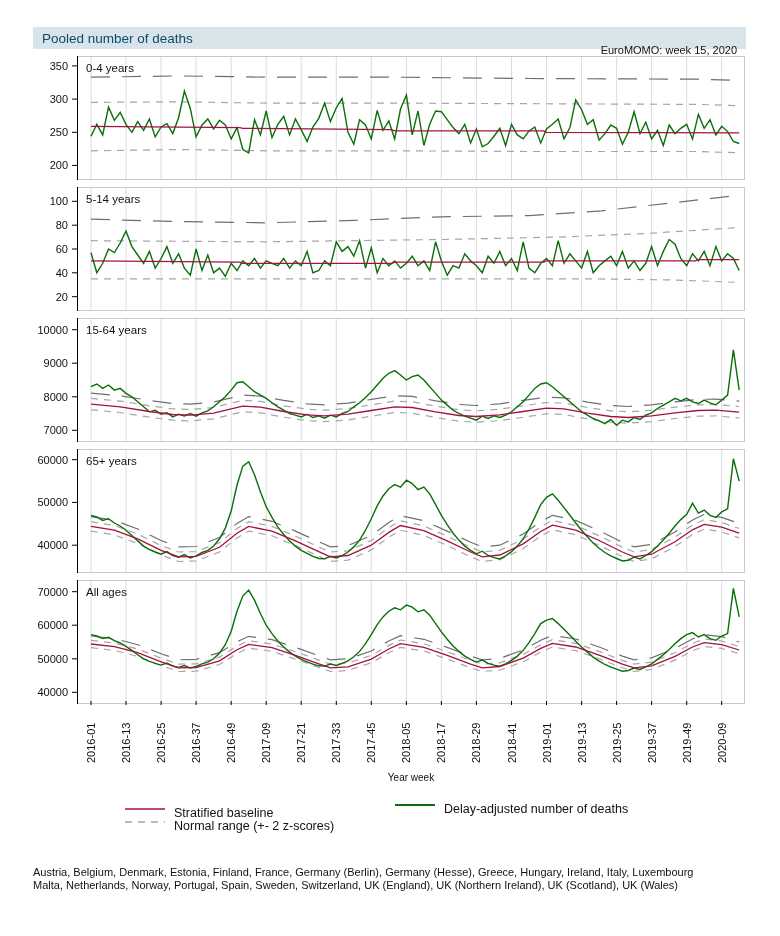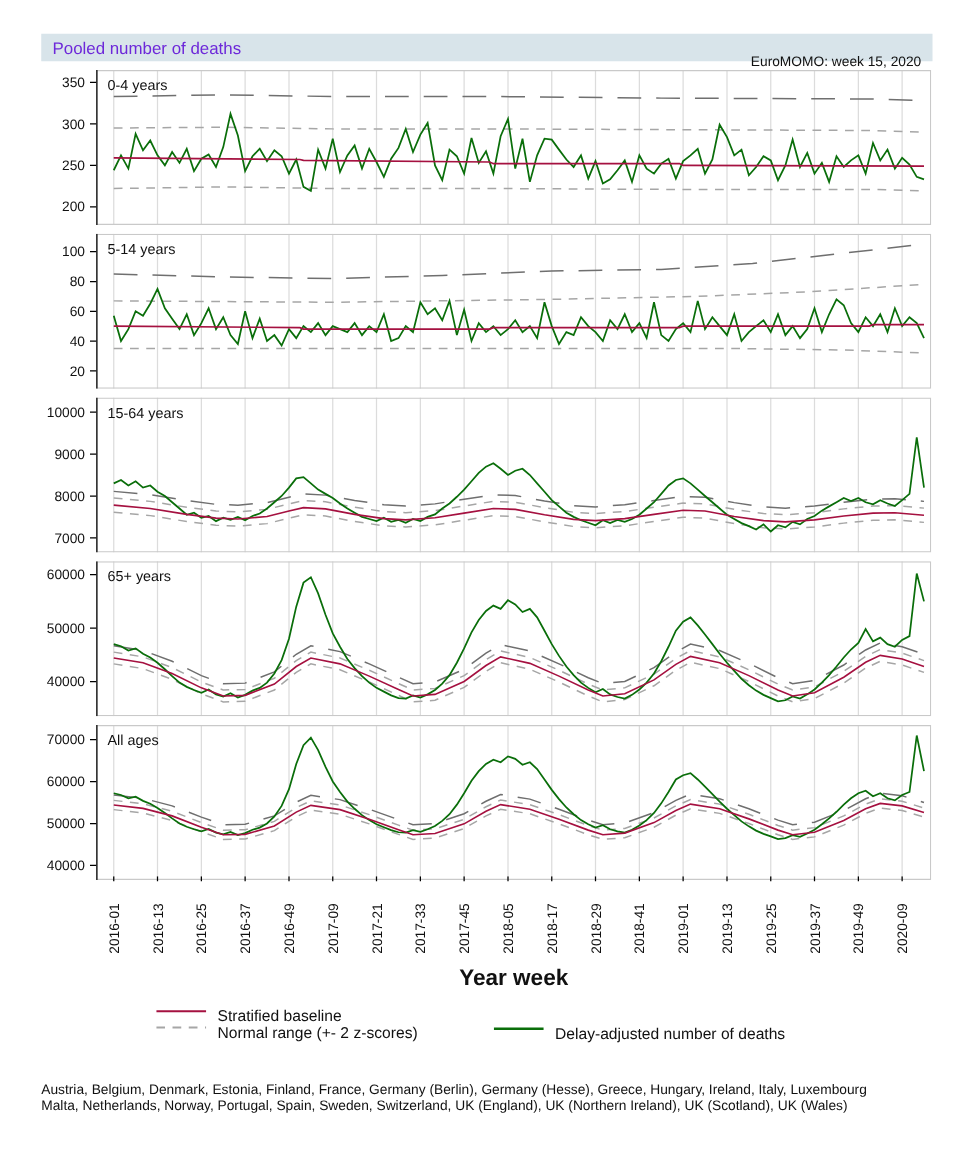--- a/index.html
+++ b/index.html
@@ -1,32 +1,32 @@
 <!DOCTYPE html>
 <html><head>
 <meta charset="utf-8">
 <style>
   html,body{margin:0;padding:0;background:#fff;}
   .figure{position:relative;width:780px;height:936px;background:#fff;
     font-family:"Liberation Sans",sans-serif;color:#111;overflow:hidden;}
   .header-bar{position:absolute;left:33px;top:27px;width:713px;height:22px;
     background:#d8e4ea;display:flex;align-items:center;justify-content:space-between;
     box-sizing:border-box;padding:0 9px;}
-  .header-title{font-size:13.5px;color:#6d28d9;}
+  .header-title{font-size:13.5px;color:#0c4a6e;}
   .header-edition{font-size:11px;color:#111;margin-top:24px;}
   .panels{position:absolute;left:33px;top:56px;width:713px;}
   .panel-row{position:relative;width:712px;height:124px;margin-bottom:7px;}
   svg text{font-family:"Liberation Sans",sans-serif;fill:#111;}
   .x-axis{position:absolute;left:33px;top:701px;width:712px;height:70px;}
   .x-label{position:absolute;left:33px;top:772px;width:712px;text-align:center;
-    font-size:18px;padding-left:44px;box-sizing:border-box;font-weight:bold;}
+    font-size:10px;padding-left:44px;box-sizing:border-box;}
   .legend{position:absolute;left:0;top:800px;width:780px;height:52px;font-size:12.5px;}
   .legend-item{position:absolute;display:flex;align-items:flex-start;}
   .legend-item svg{margin-right:9px;}
-  .li-r1c1{left:125px;top:6px;} .li-r1c2{left:395px;top:20px;}
+  .li-r1c1{left:125px;top:6px;} .li-r1c2{left:395px;top:2px;}
   .li-r2c1{left:125px;top:19px;} .li-r2c2{left:395px;top:30px;}
   .footer{position:absolute;left:33px;top:866px;width:713px;font-size:11px;line-height:12.5px;}
   .footer-heading{font-weight:bold;}
 </style>
 </head>
 <body>
 
 <div class="figure">
   <div class="header-bar">
     <span class="header-title">Pooled number of deaths</span>

